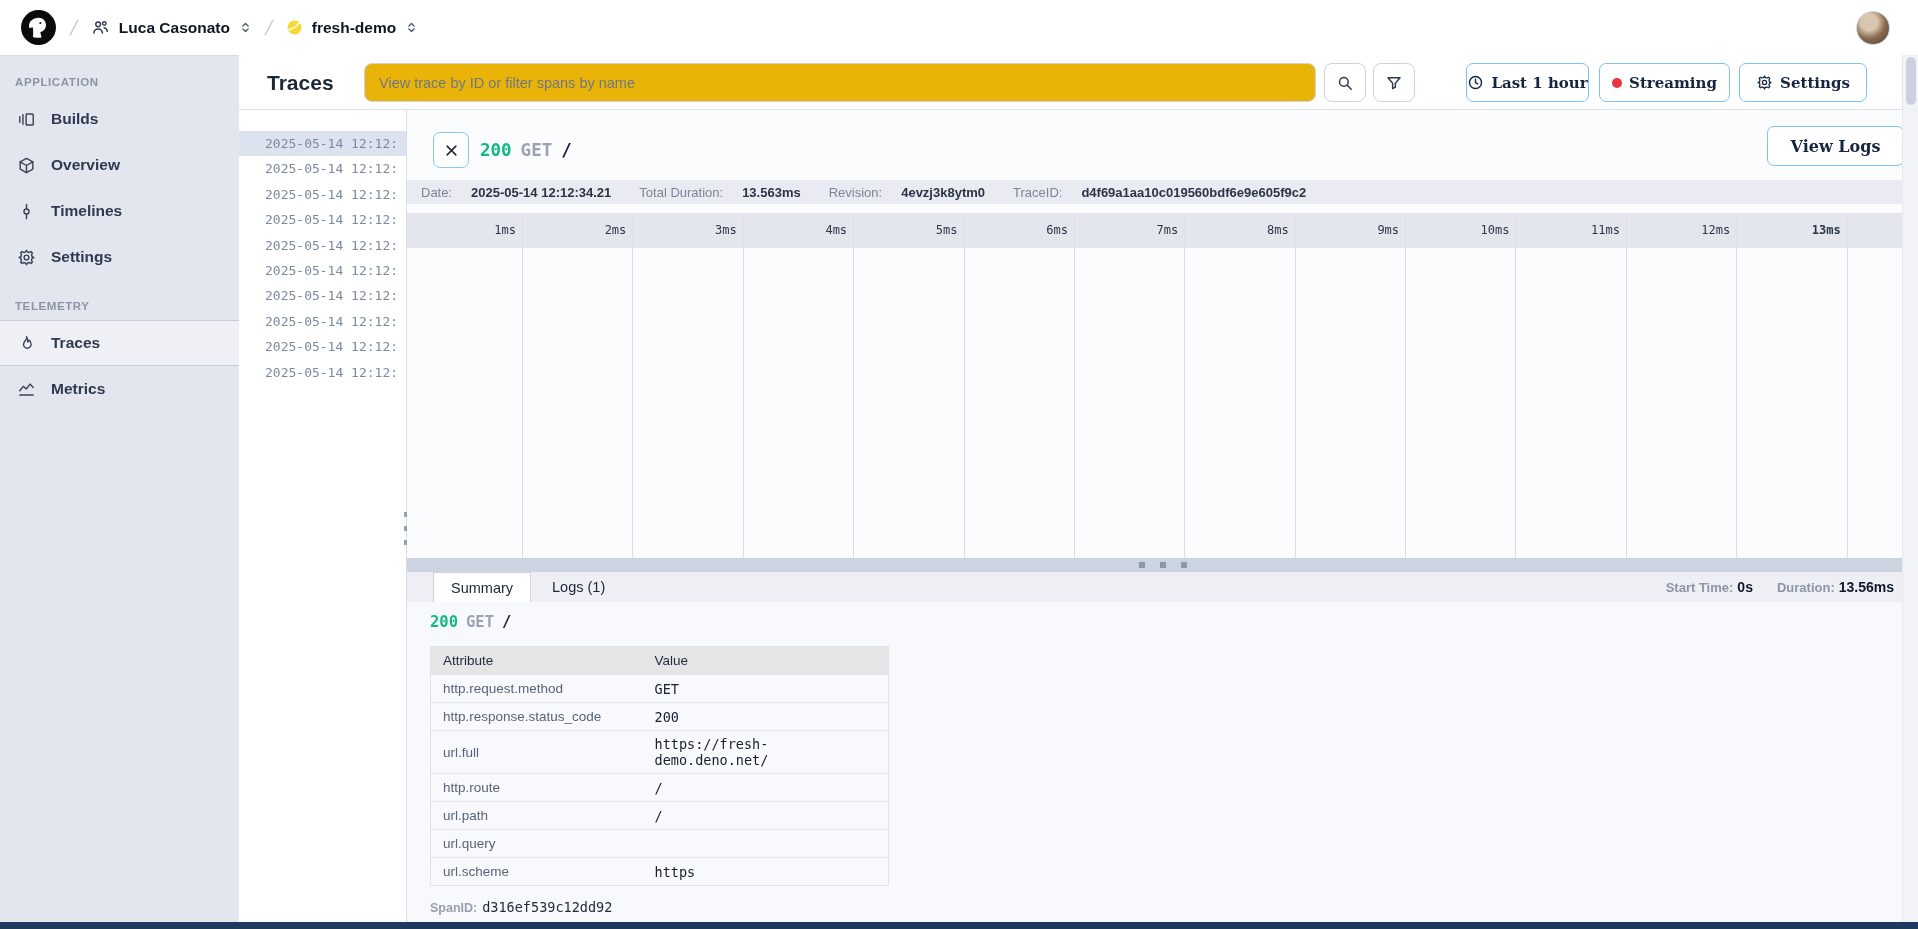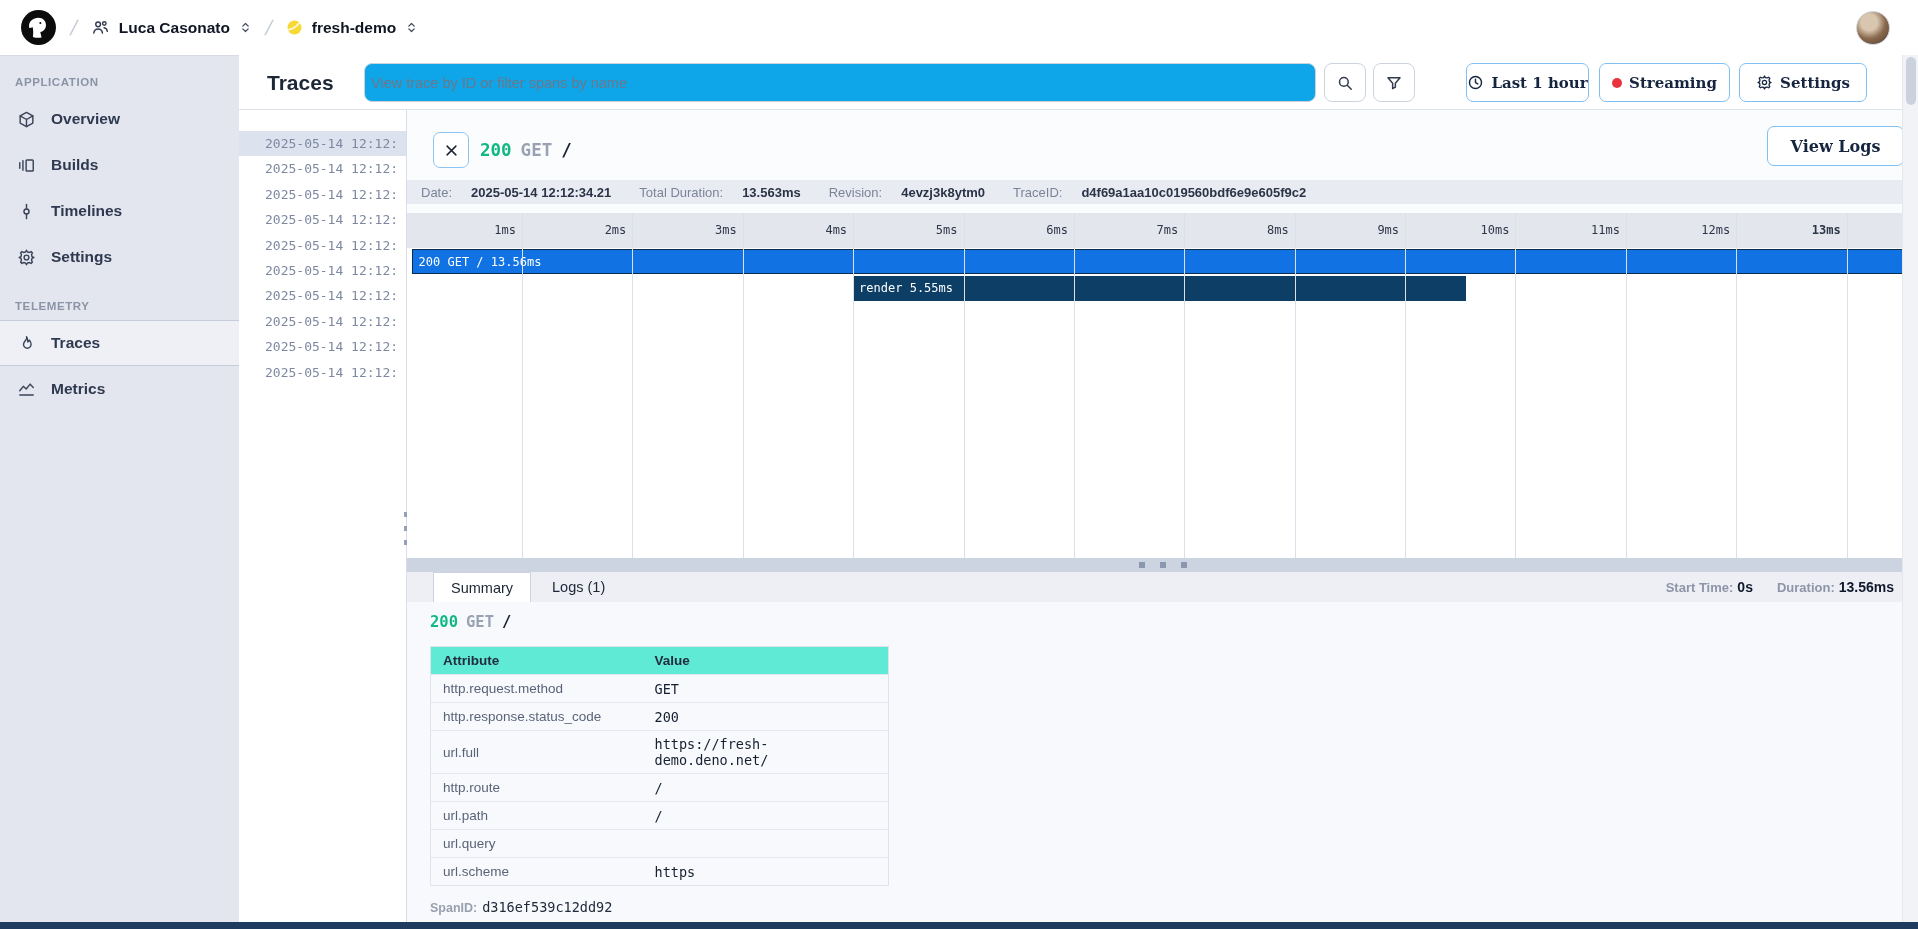--- a/index.html
+++ b/index.html
@@ -28,22 +28,22 @@
     font-weight:700; font-size:15.5px; color:#2f3950; cursor:pointer; }
   .side-item .s-icon { display:flex; color:#3a4458; }
   .side-item.active { background:#eef0f6; border-top:1px solid #c7cddb; border-bottom:1px solid #c7cddb; }
 
   
   .page-header { position:absolute; left:239px; right:0; top:55px; height:55px; background:#fff;
     border-bottom:1px solid #dce1ea; }
   .page-title { position:absolute; left:28px; top:0; height:55px; display:flex; align-items:center;
     font-size:21px; font-weight:700; color:#1c2738; }
   .search-input { position:absolute; left:125px; top:8px; width:952px; height:39px;
-    border:1px solid #ccd3df; border-radius:8px; padding:0 6px; font-size:14.5px; color:#29313f;
-    font-family:"Liberation Sans",sans-serif; background:#0ea5e9; outline:none; }
+    border:1px solid #ccd3df; border-radius:8px; padding:0 14px; font-size:14.5px; color:#29313f;
+    font-family:"Liberation Sans",sans-serif; background:#eab308; outline:none; }
   .search-input::placeholder { color:#6e7788; }
   .sq-btn { position:absolute; top:8px; width:42px; height:39px; background:#fff; border:1px solid #ccd3df;
     border-radius:8px; display:flex; align-items:center; justify-content:center; color:#333c4e; cursor:pointer; }
   .sq-btn.search { left:1085px; } .sq-btn.filter { left:1134px; }
   .blue-btn { position:absolute; top:8px; height:39px; background:#fff; border:1.5px solid #7fc1f5;
     border-radius:7px; display:flex; align-items:center; justify-content:center; gap:7px;
     font-family:"DejaVu Serif", serif; font-weight:700; font-size:15px; color:#15253f; cursor:pointer; }
   .btn-range { left:1227px; width:123px; } .btn-stream { left:1360px; width:131px; } .btn-settings { left:1500px; width:128px; }
   .red-dot { width:10px; height:10px; border-radius:50%; background:#e8343c; }
 
@@ -92,21 +92,21 @@
   .tab-info { position:absolute; right:24px; top:0; height:30px; display:flex; align-items:center; gap:24px;
     font-size:13px; }
   .tab-info .ti-label { color:#8d95a8; font-weight:700; }
   .tab-info .ti-value { color:#10192b; font-weight:600; font-size:14px; margin-left:4px; }
 
   .bottom-content { position:absolute; left:0; right:0; top:492px; bottom:0; background:#f7f9fc; overflow:hidden; }
   .span-title { margin:11px 0 0 23px; font-family:"DejaVu Sans Mono", monospace; font-weight:700; font-size:15.5px;
     display:flex; align-items:center; }
   .span-title .st-method { margin:0 8px; }
   .attr-table { margin:15px 0 0 23px; width:459px; border-collapse:collapse; border:1px solid #dfe3ec; }
-  .attr-table th { background:#5eead4; text-align:left; font-size:13.5px; font-weight:700; color:#242d3f;
+  .attr-table th { background:#e5e5e5; text-align:left; font-size:13.5px; font-weight:400; color:#242d3f;
     padding:6px 12px; height:16px; }
   .attr-table td { border-top:1px solid #e2e6ee; padding:5px 12px; height:28px; font-size:13.5px; }
   .attr-table td.attr { color:#5a6478; width:212px; }
   .attr-table td.val { font-family:"DejaVu Sans Mono", monospace; color:#161f30; }
   .spanid-line { margin:13px 0 0 23px; font-size:12.5px; color:#98a0b0; font-weight:600; }
   .spanid-line .sid-val { font-family:"DejaVu Sans Mono", monospace; font-size:13.5px; color:#212b3c;
     font-weight:400; margin-left:5px; }
 
   
   .scrollbar { position:absolute; left:1902px; width:16px; top:55px; bottom:7px; background:#f1f3f7;
@@ -159,35 +159,35 @@
     </div>
     <div class="avatar"></div>
   </div>
 
   <nav class="sidebar">
     <div>
         <div class="side-section-label">APPLICATION</div>
         <div class="side-item">
           <span class="s-icon">
             <svg width="19" height="19" viewBox="0 0 24 24" fill="none" stroke="currentColor" stroke-width="1.8" stroke-linecap="round" stroke-linejoin="round">
-              <path d="M12 3l8 4.5v9L12 21l-8-4.5v-9L12 3z"></path>
-              <path d="M12 12l8-4.5M12 12L4 7.5M12 12v9"></path>
-            </svg>
-          </span>
-          <span>Overview</span>
-        </div>
-        <div class="side-item">
-          <span class="s-icon">
-            <svg width="19" height="19" viewBox="0 0 24 24" fill="none" stroke="currentColor" stroke-width="1.8" stroke-linecap="round" stroke-linejoin="round">
               <path d="M3.5 8.5v7"></path>
               <path d="M7.5 6v12"></path>
               <rect x="11.5" y="5" width="9" height="14" rx="1"></rect>
             </svg>
           </span>
           <span>Builds</span>
+        </div>
+        <div class="side-item">
+          <span class="s-icon">
+            <svg width="19" height="19" viewBox="0 0 24 24" fill="none" stroke="currentColor" stroke-width="1.8" stroke-linecap="round" stroke-linejoin="round">
+              <path d="M12 3l8 4.5v9L12 21l-8-4.5v-9L12 3z"></path>
+              <path d="M12 12l8-4.5M12 12L4 7.5M12 12v9"></path>
+            </svg>
+          </span>
+          <span>Overview</span>
         </div>
         <div class="side-item">
           <span class="s-icon">
             <svg width="19" height="19" viewBox="0 0 24 24" fill="none" stroke="currentColor" stroke-width="1.8" stroke-linecap="round" stroke-linejoin="round">
               <path d="M12 3v5.5"></path>
               <circle cx="12" cy="12" r="3.2"></circle>
               <path d="M12 15.5V21"></path>
             </svg>
           </span>
           <span>Timelines</span>
@@ -315,24 +315,20 @@
           <div class="wf-tick" style="left: 36.83%;">5ms</div>
           <div class="wf-tick" style="left: 44.136%;">6ms</div>
           <div class="wf-tick" style="left: 51.442%;">7ms</div>
           <div class="wf-tick" style="left: 58.748%;">8ms</div>
           <div class="wf-tick" style="left: 66.054%;">9ms</div>
           <div class="wf-tick" style="left: 73.36%;">10ms</div>
           <div class="wf-tick" style="left: 80.666%;">11ms</div>
           <div class="wf-tick" style="left: 87.972%;">12ms</div>
           <div class="wf-tick" style="left: 95.278%; font-weight: bold;">13ms</div>
         </div>
-      <div class="wf-body">
-          <div class="wf-bar" style="left: 0.3%; width: 99.0694%; top: 1px; background: rgb(17, 115, 227); border: 1.5px solid rgb(10, 43, 77);">200 GET / 13.56ms</div>
-          <div class="wf-bar" style="left: 29.524%; width: 40.5483%; top: 28px; background: rgb(12, 62, 102);">render 5.55ms</div>
-        </div>
     <div class="wf-gridline" style="left: 7.606%;"></div>
         <div class="wf-gridline" style="left: 14.912%;"></div>
         <div class="wf-gridline" style="left: 22.218%;"></div>
         <div class="wf-gridline" style="left: 29.524%;"></div>
         <div class="wf-gridline" style="left: 36.83%;"></div>
         <div class="wf-gridline" style="left: 44.136%;"></div>
         <div class="wf-gridline" style="left: 51.442%;"></div>
         <div class="wf-gridline" style="left: 58.748%;"></div>
         <div class="wf-gridline" style="left: 66.054%;"></div>
         <div class="wf-gridline" style="left: 73.36%;"></div>

